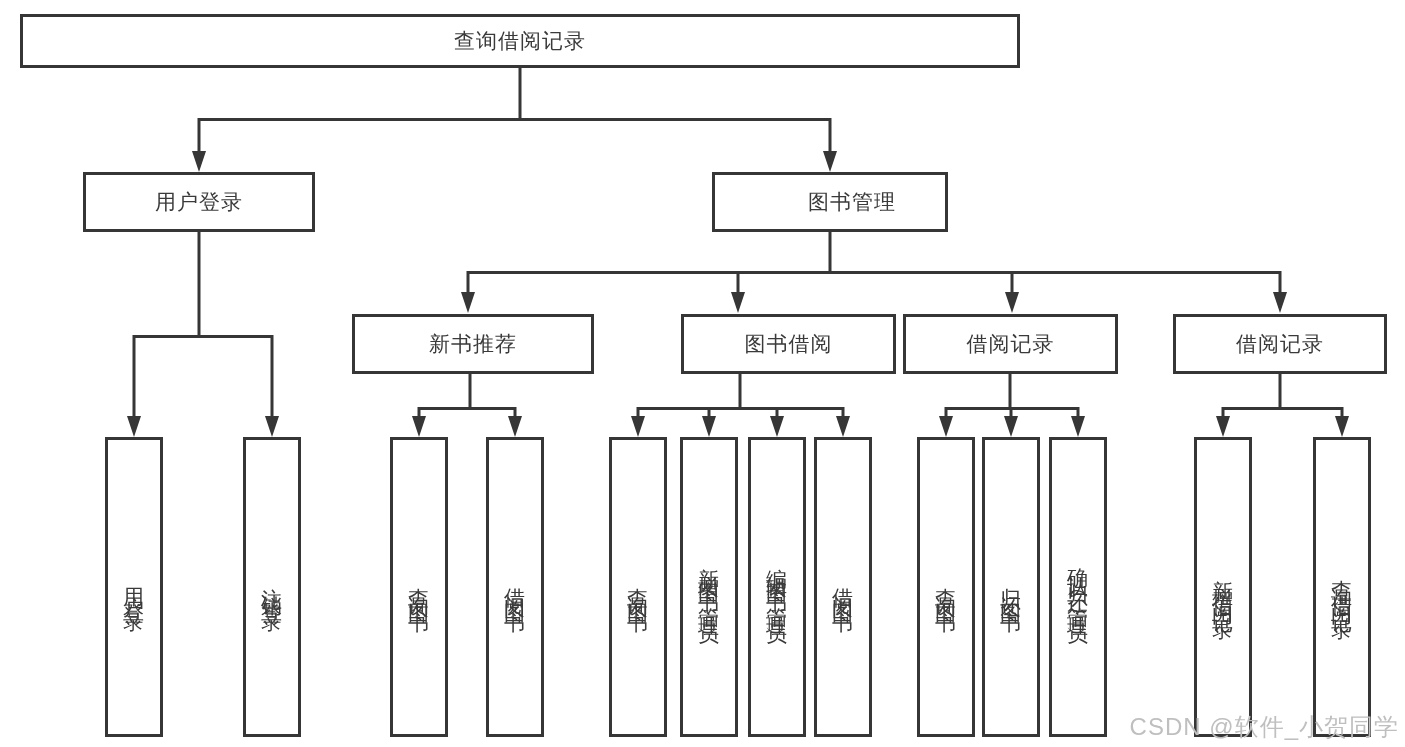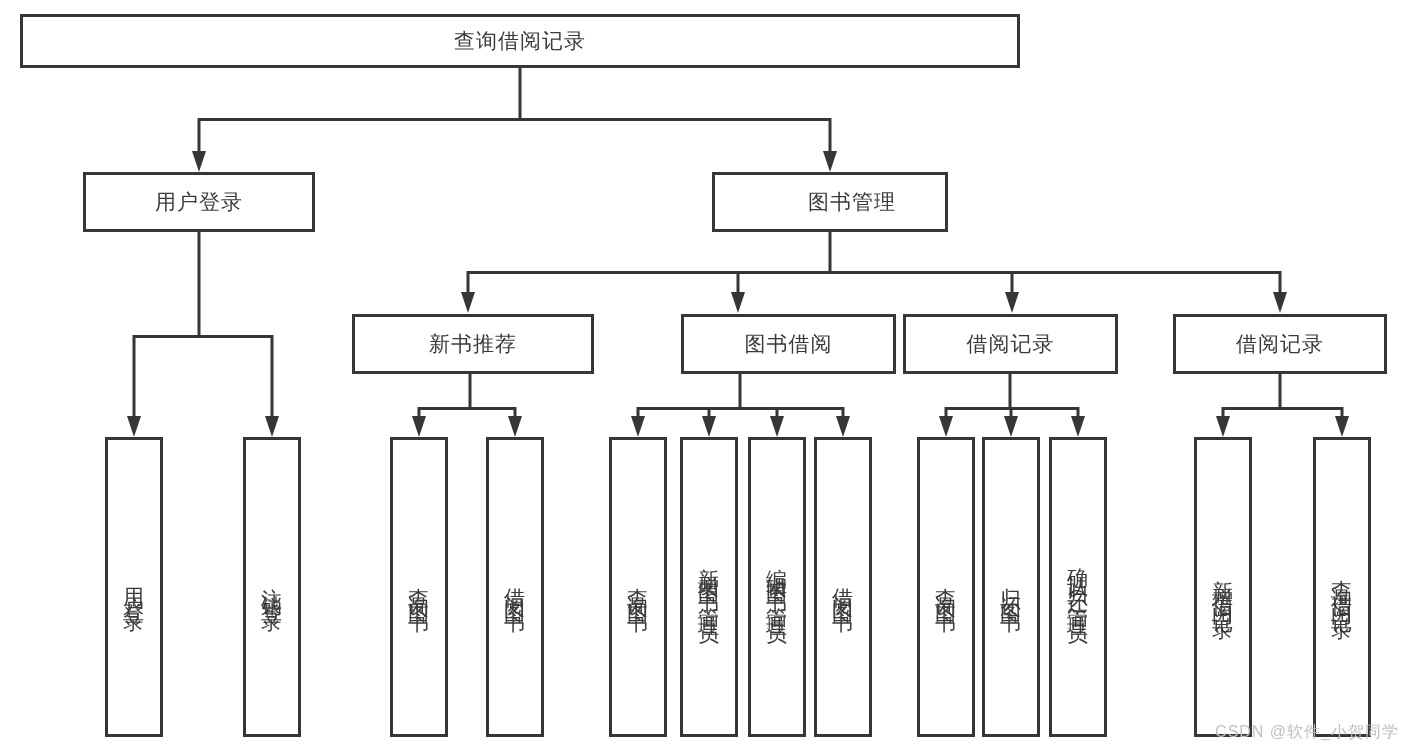--- a/index.html
+++ b/index.html
@@ -34,21 +34,21 @@
   .leaf span{
     writing-mode:vertical-rl;
     letter-spacing:8px;
     line-height:1;
     font-size:21px;
   }
   .watermark{
     position:absolute;
     right:6px;
     bottom:4px;
-    font-size:16px;
+    font-size:24px;
     color:var(--watermark);
     letter-spacing:1px;
     white-space:nowrap;
   }
 </style>
 </head>
 <body>
 
 <div class="stage">
 

